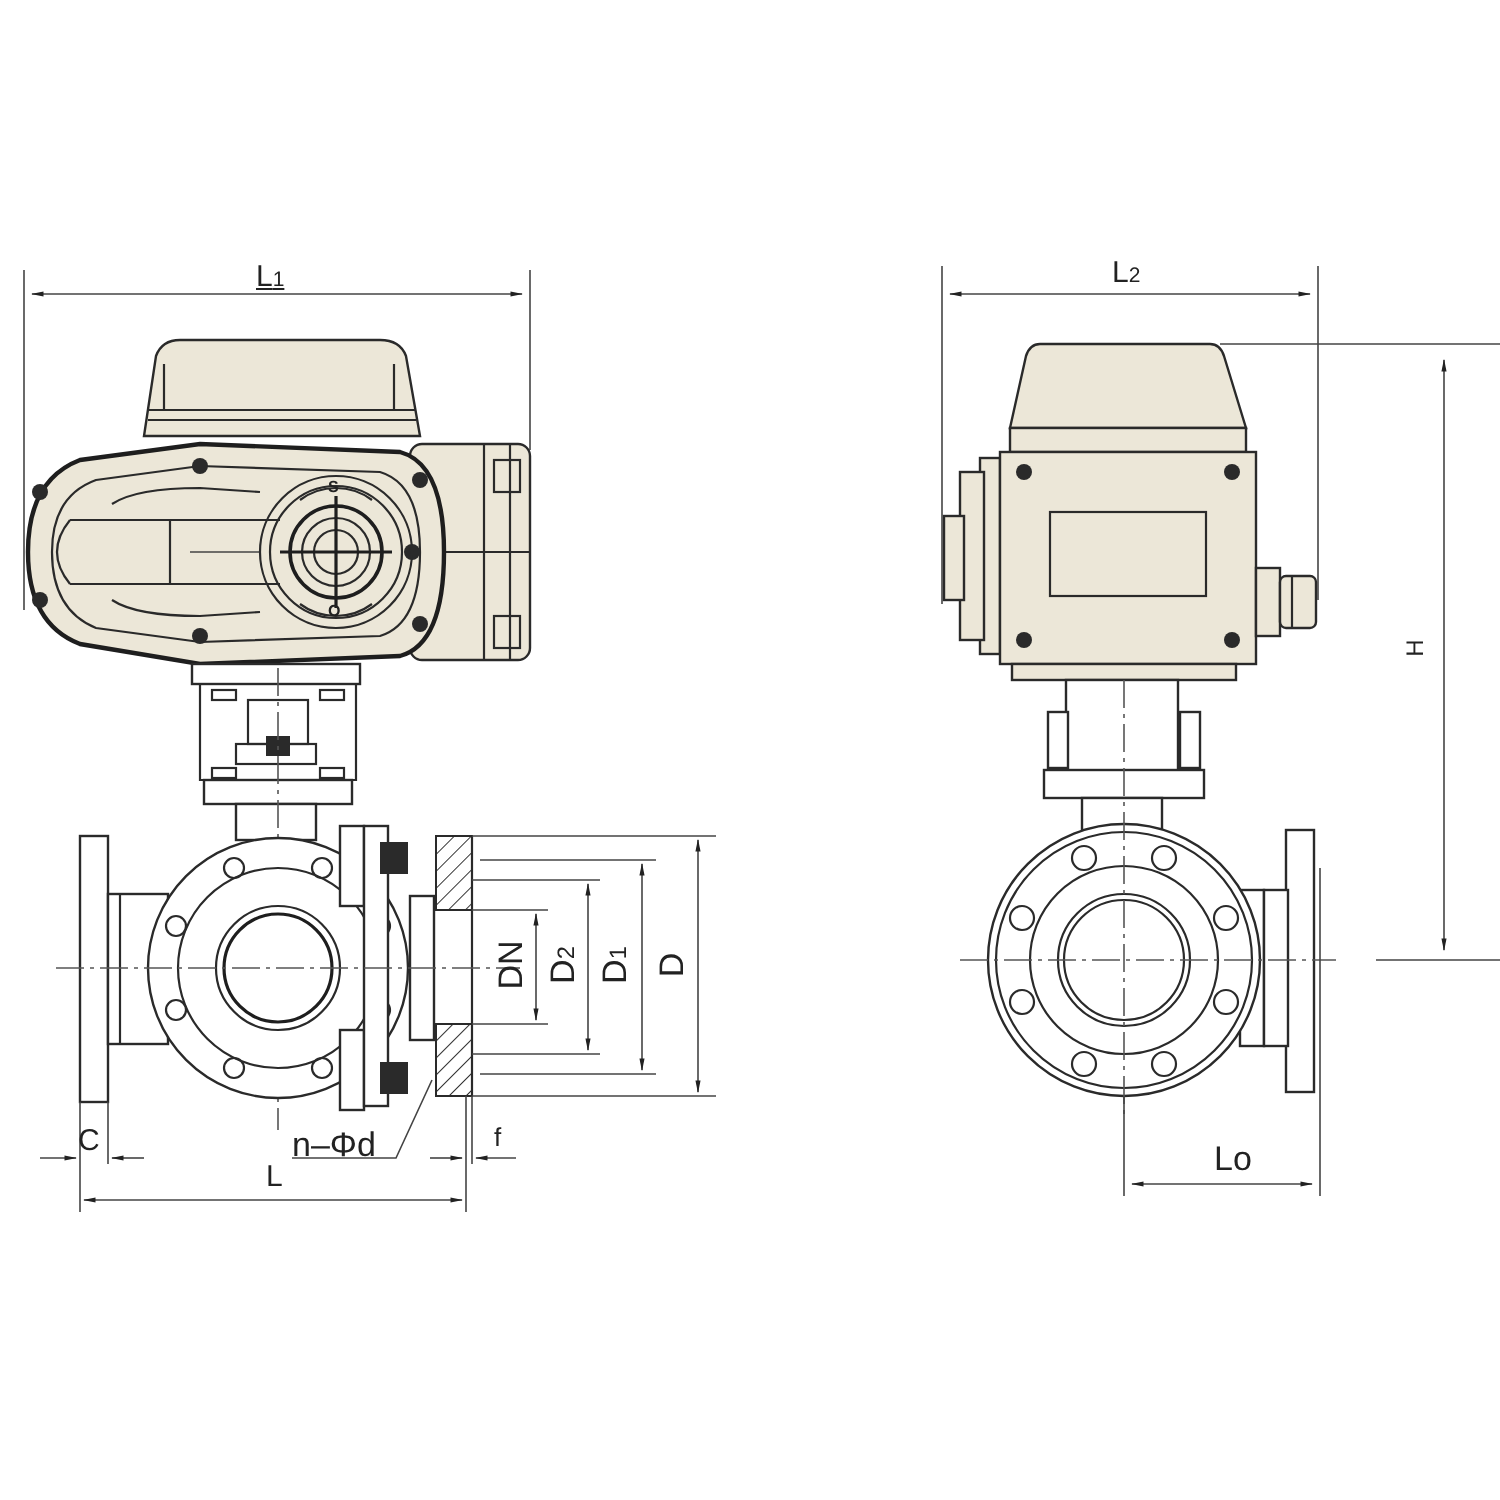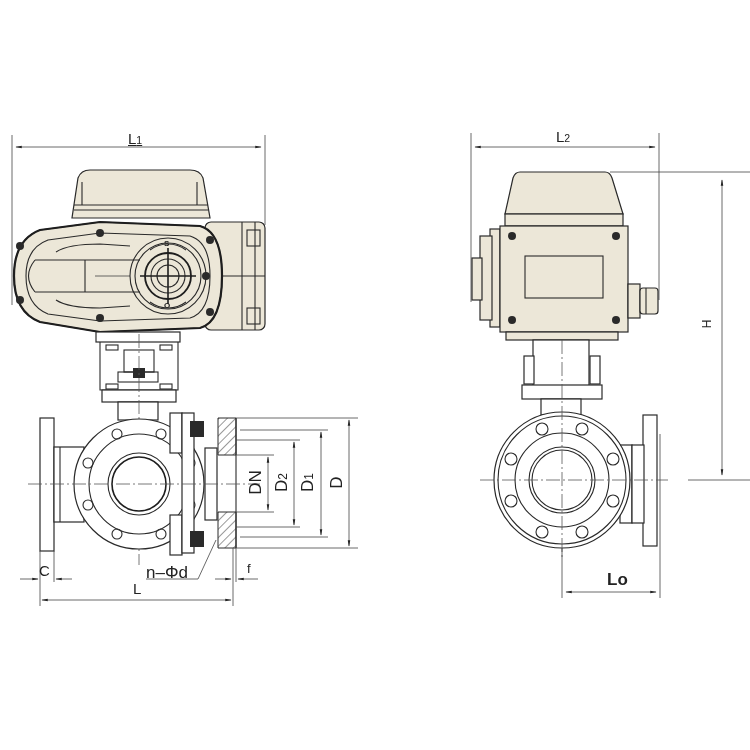--- a/index.html
+++ b/index.html
@@ -245,13 +245,13 @@
 <div class="lbl rot" style="left:272px; top:474px; font-size:17px;"><span>D</span><sub>2</sub></div>
 <div class="lbl rot" style="left:298px; top:474px; font-size:17px;"><span>D</span><sub>1</sub></div>
 <div class="lbl rot" style="left:330px; top:474px; font-size:17px;">D</div>
 
 <div class="lbl" style="left:39px; top:563px; font-size:15px;">C</div>
 <div class="lbl" style="left:146px; top:564px; font-size:17px;">n–Φd</div>
 <div class="lbl" style="left:247px; top:562px; font-size:13px;">f</div>
 <div class="lbl" style="left:133px; top:581px; font-size:15px;">L</div>
 
 <div class="lbl rot" style="left:703px; top:318px; font-size:12px;">H</div>
-<div class="lbl" style="left:607px; top:571px; font-size:17px;font-weight:bold;">Lo</div>
+<div class="lbl" style="left:607px; top:571px; font-size:17px;">Lo</div>
 
 </body></html>

